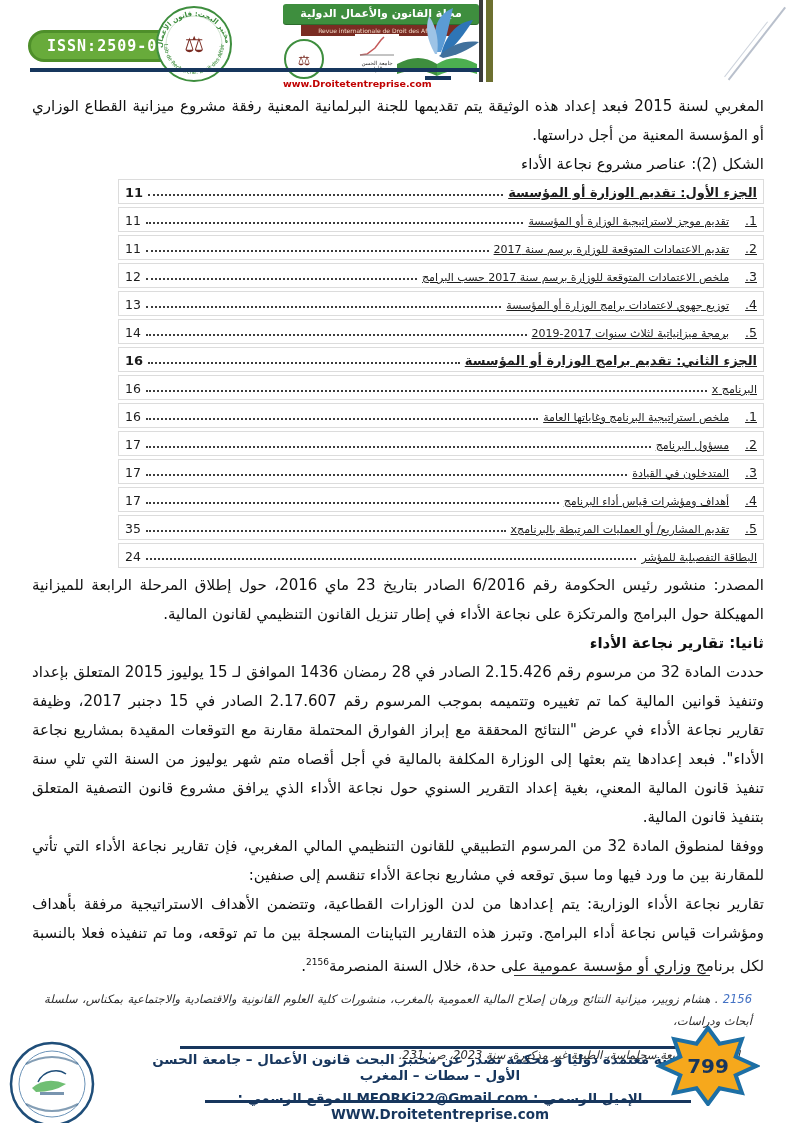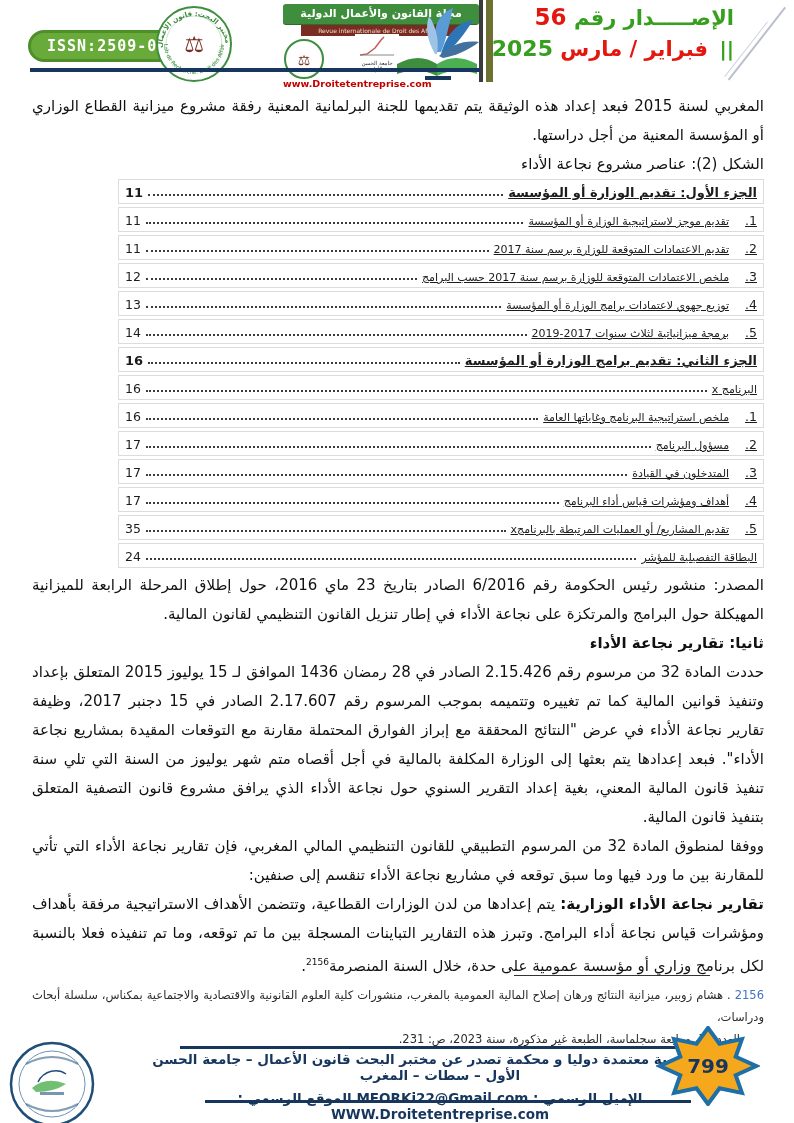--- a/index.html
+++ b/index.html
@@ -38,38 +38,38 @@
   .pen-line1{position:absolute;right:8px;top:8px;width:2px;height:92px;background:#b9c0cc;
              transform:rotate(38deg);transform-origin:top right;}
   .pen-line2{position:absolute;right:26px;top:22px;width:1px;height:70px;background:#cdd3dc;
              transform:rotate(38deg);transform-origin:top right;}
   .header-rule{position:absolute;left:30px;top:68px;width:450px;height:4px;background:#17365d;}
 
   
   .content{position:absolute;top:92px;left:32px;right:30px;bottom:148px;direction:rtl;overflow:hidden;}
   .content p{margin:0;font-size:15px;line-height:29px;text-align:justify;}
   .caption{font-size:15px;line-height:29px;text-align:right;}
-  .lead{font-weight:bold;}
+  .lead{font-weight:normal;}
   sup.fnref{font-size:9px;}
   .h2{font-size:15px;font-weight:bold;line-height:29px;margin:0;text-align:right;}
   .toc-wrap{direction:rtl;display:flex;justify-content:flex-start;}
   .toc-box{width:646px;}
   .toc-row{display:flex;align-items:flex-end;direction:rtl;border:1px solid #dcdcdc;
            padding:2px 6px 3px 6px;margin-bottom:3px;height:25px;color:#1c1c1c;
            filter:blur(.2px);}
   .toc-prefix{font-size:12.5px;text-decoration:underline;margin-left:16px;white-space:nowrap;}
   .toc-title{font-size:11px;text-decoration:underline;white-space:nowrap;}
   .toc-dots{flex:1;border-bottom:2px dotted #3c3c3c;margin:0 5px 4px 5px;min-width:12px;}
   .toc-page{font-size:12.5px;white-space:nowrap;}
   .toc-row.bold .toc-title,.toc-row.bold .toc-page{font-weight:bold;font-size:13px;}
 
   
   .footnote-area{position:absolute;left:32px;right:30px;top:975px;direction:rtl;background:#fff;}
   .fn-sep{width:196px;height:0;border-top:1.5px solid #333;margin:0 54px 8px 0;}
-  .fn-text{font-size:11.5px;line-height:22px;color:#2b2b2b;text-align:justify;margin:0;}
+  .fn-text{font-size:11.5px;line-height:22px;color:#2b2b2b;text-align:justify;margin:12px;font-style:italic;}
   .fn-num{color:#4472c4;}
   .fn-line2{text-align:right;margin-right:24px;}
 
   
   .footer-rule-top{position:absolute;left:180px;top:1046px;width:532px;height:3px;background:#17365d;}
   .footer-rule-bottom{position:absolute;left:205px;top:1100px;width:486px;height:3px;background:#17365d;}
   .footer-text{position:absolute;left:150px;top:1051px;width:580px;direction:rtl;text-align:center;
                color:#17365d;font-weight:bold;font-size:13.5px;}
   .footer-line2{margin-top:7px;font-size:13.5px;}
   .badge{position:absolute;left:656px;top:1026px;}
@@ -118,31 +118,20 @@
         <path d="M44 48 C36 34 34 22 38 10 C46 22 48 36 46 48 Z" fill="#9dc3e6"></path>
         <path d="M6 58 Q28 46 46 58 L46 70 Q28 60 6 68 Z" fill="#3e8e3e"></path>
         <path d="M86 58 Q64 46 46 58 L46 70 Q64 60 86 68 Z" fill="#4caf50"></path>
         <rect x="34" y="70" width="26" height="4" fill="#17365d"></rect>
       </svg>
     </div>
 
     <div class="vbar-black"></div>
     <div class="vbar-olive"></div>
 
-    <div class="issue-block">
-      <div class="issue-line1">
-        <span class="issue-label">الإصـــــدار رقم</span>
-        <span class="issue-number">56</span>
-      </div>
-      <div class="issue-line2">
-        <span class="double-bar">||</span>
-        <span class="date-label">فبراير / مارس</span>
-        <span class="year">2025</span>
-      </div>
-    </div>
     <div class="pen-line1"></div>
     <div class="pen-line2"></div>
     <div class="header-rule"></div>
   </div>
 
   <div class="content">
     <p>المغربي لسنة 2015 فبعد إعداد هذه الوثيقة يتم تقديمها للجنة البرلمانية المعنية رفقة مشروع ميزانية القطاع الوزاري أو المؤسسة المعنية من أجل دراستها.</p>
     <div class="caption">الشكل (2): عناصر مشروع نجاعة الأداء</div>
 
     <div class="toc-wrap">

